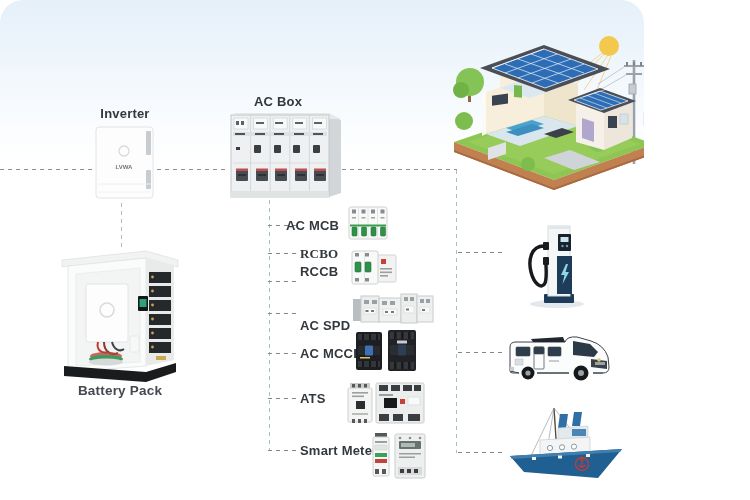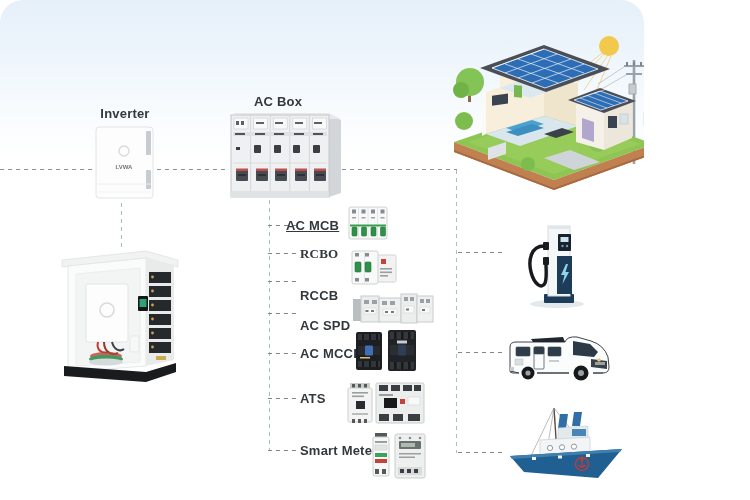--- a/index.html
+++ b/index.html
@@ -253,24 +253,25 @@
       <ellipse cx="46" cy="113" rx="17" ry="4" fill="#3f9a5f"></ellipse>
       <ellipse cx="46" cy="116" rx="17" ry="3.5" fill="#d6d9da"></ellipse>
 
       <rect x="78" y="50" width="10" height="15" rx="1" fill="#141617"></rect>
       <rect x="79.5" y="53" width="7" height="8" fill="#2fa275"></rect>
       <rect x="70" y="90" width="9" height="16" rx="1" fill="#f6f7f7" stroke="#dfe1e2" stroke-width="0.6"></rect>
 
       <polygon points="4,120 86,126 116,117 116,126 86,136 4,130" fill="#1a1b1d"></polygon>
     </svg>
   </div>
-
-  <div class="comp-label" style="left:286px;top:218px;text-decoration:underline;">AC MCB</div>
+  <div class="device-label" style="left:58px;top:383px;width:124px;font-size:13.5px;color:#45494e;">Battery Pack</div>
+
+  <div class="comp-label" style="left:286px;top:218px;">AC MCB</div>
   <div class="comp-label" style="left:300px;top:246px;font-family:Liberation Serif, serif;">RCBO</div>
-  <div class="comp-label" style="left:300px;top:288px;">RCCB</div>
+  <div class="comp-label" style="left:300px;top:264px;">RCCB</div>
   <div class="comp-label" style="left:300px;top:306px;margin-top:12px;">AC SPD</div>
   <div class="comp-label" style="left:300px;top:346px;">AC MCCB</div>
   <div class="comp-label" style="left:300px;top:391px;">ATS</div>
   <div class="comp-label" style="left:300px;top:443px;">Smart Meter</div>
 
   <div class="abs" style="left:348px;top:206px;">
     <svg width="40" height="34" viewBox="0 0 40 34">
       <rect x="1" y="1" width="38" height="32" rx="2" fill="#f8f9f8" stroke="#ced3cf"></rect>
       <g fill="#868c90">
           <rect x="4" y="3.5" width="4" height="4"></rect>

